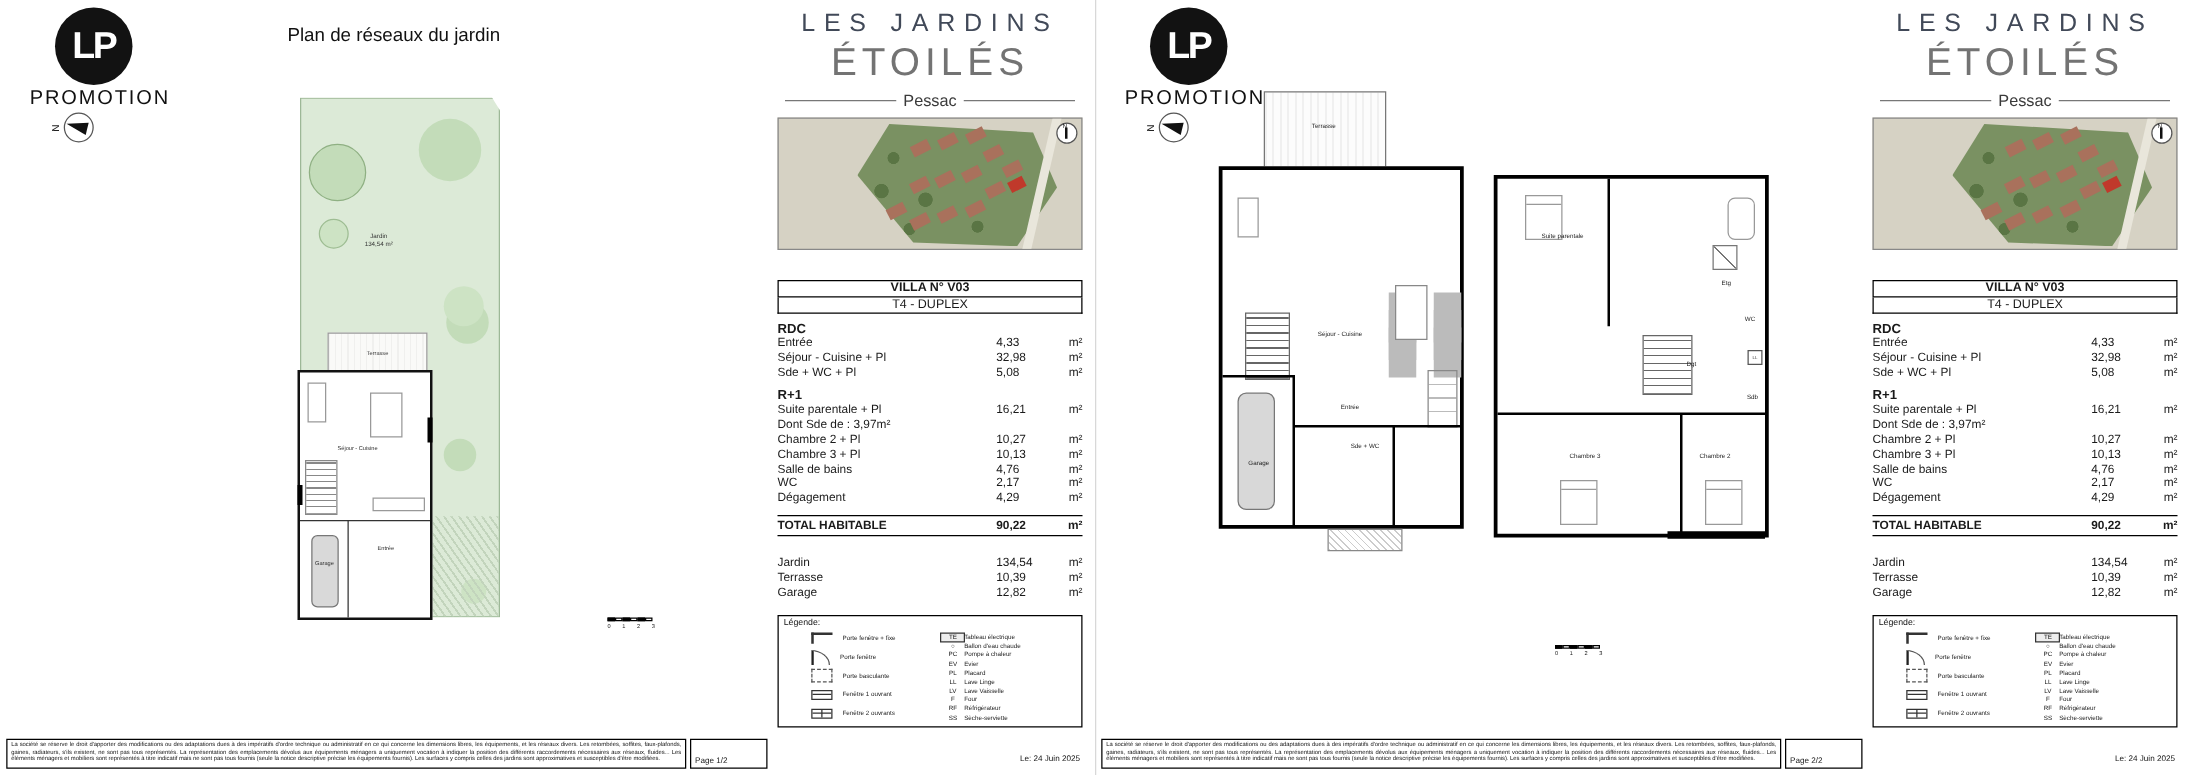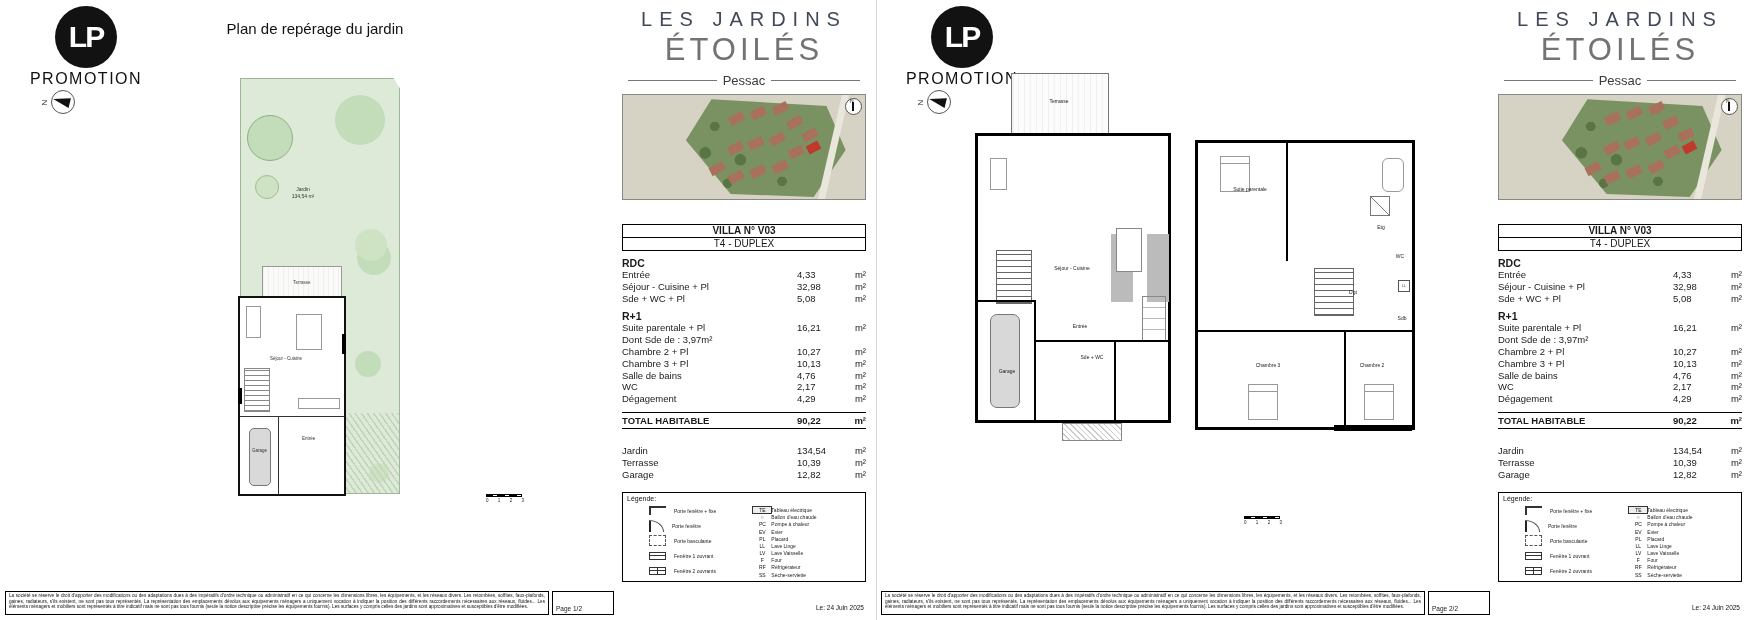--- a/index.html
+++ b/index.html
@@ -3,21 +3,21 @@
 <meta charset="utf-8">
 <style>
   html,body{margin:0;padding:0;background:#fff}
   .canvas{position:relative;width:1752px;height:620px;background:#fff;overflow:hidden;
           font-family:"Liberation Sans",sans-serif;color:#1a1a1a}
   .page{position:absolute;top:0;width:876px;height:620px}
   #p1{left:0}#p2{left:876px}
   .pagesep{position:absolute;left:876px;top:0;width:1px;height:620px;background:#d8d8d8}
 
   
-  .logo{position:absolute;left:25px;top:6px;width:122px;text-align:center}
+  .logo{position:absolute;left:14px;top:6px;width:122px;text-align:right}
   .logocirc{width:62px;height:62px;border-radius:50%;background:#121212;color:#fff;margin:0 auto;
             display:flex;align-items:center;justify-content:center;font-size:30px;font-weight:bold;letter-spacing:-2px}
   .logoname{font-size:16px;font-weight:normal;letter-spacing:1.5px;margin-top:2px;color:#111}
   .p1title{position:absolute;left:190px;top:20px;width:250px;text-align:center;font-size:15px;color:#111}
   .ncompass{position:absolute;left:42px;top:90px;display:flex;align-items:center;gap:3px}
   .nlabel{font-size:8px;transform:rotate(-90deg);color:#222}
   .ncirc{width:22px;height:22px;border:1px solid #555;border-radius:50%;position:relative;background:#fff}
   .needle{position:absolute;left:1px;top:5px;width:0;height:0;border-right:17px solid #111;
           border-top:5px solid transparent;border-bottom:5px solid transparent;transform:rotate(14deg)}
 
@@ -155,21 +155,21 @@
 <body>
 
 <div class="canvas">
 
   <div class="page" id="p1">
 
     <div class="logo">
       <div class="logocirc">LP</div>
       <div class="logoname">PROMOTION</div>
     </div>
-    <div class="p1title">Plan de repérage du jardin</div>
+    <div class="p1title">Plan de réseaux du jardin</div>
     <div class="ncompass">
       <span class="nlabel">N</span>
       <span class="ncirc">
           <span class="needle"></span>
         </span>
     </div>
 
     <div class="garden">
       <div class="tree1"></div>
       <div class="tree2"></div>

